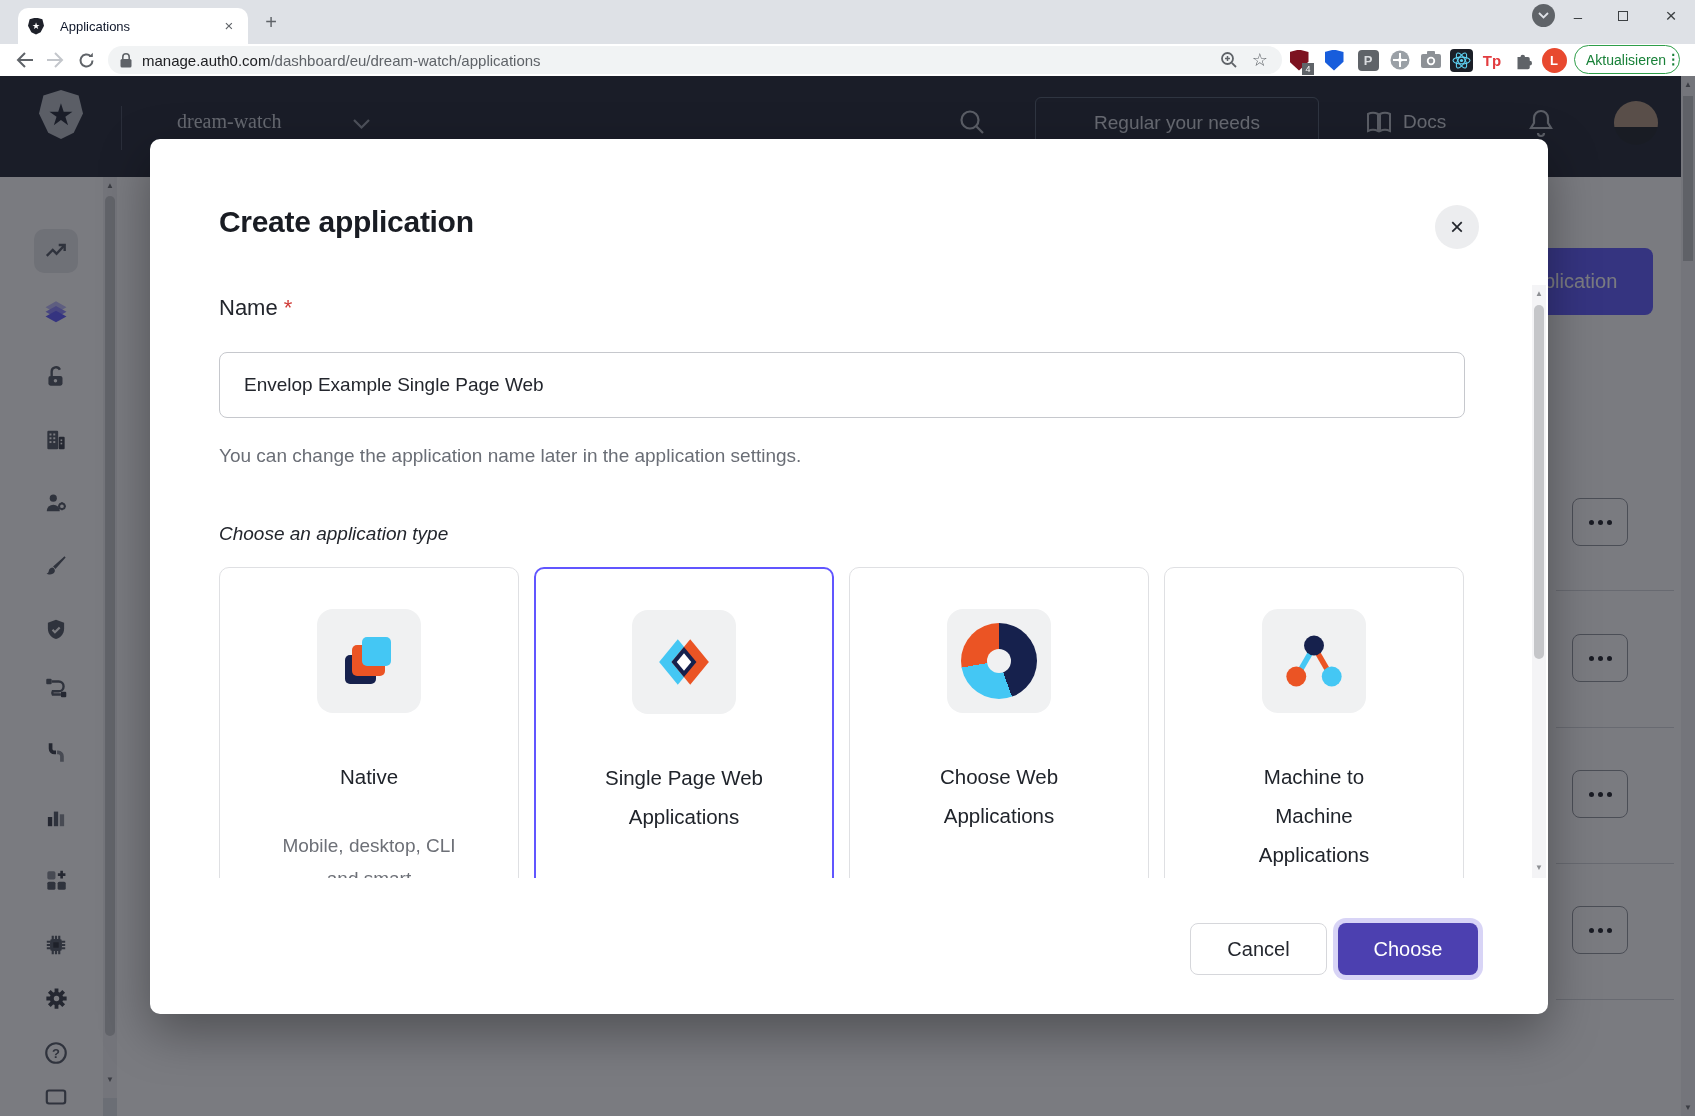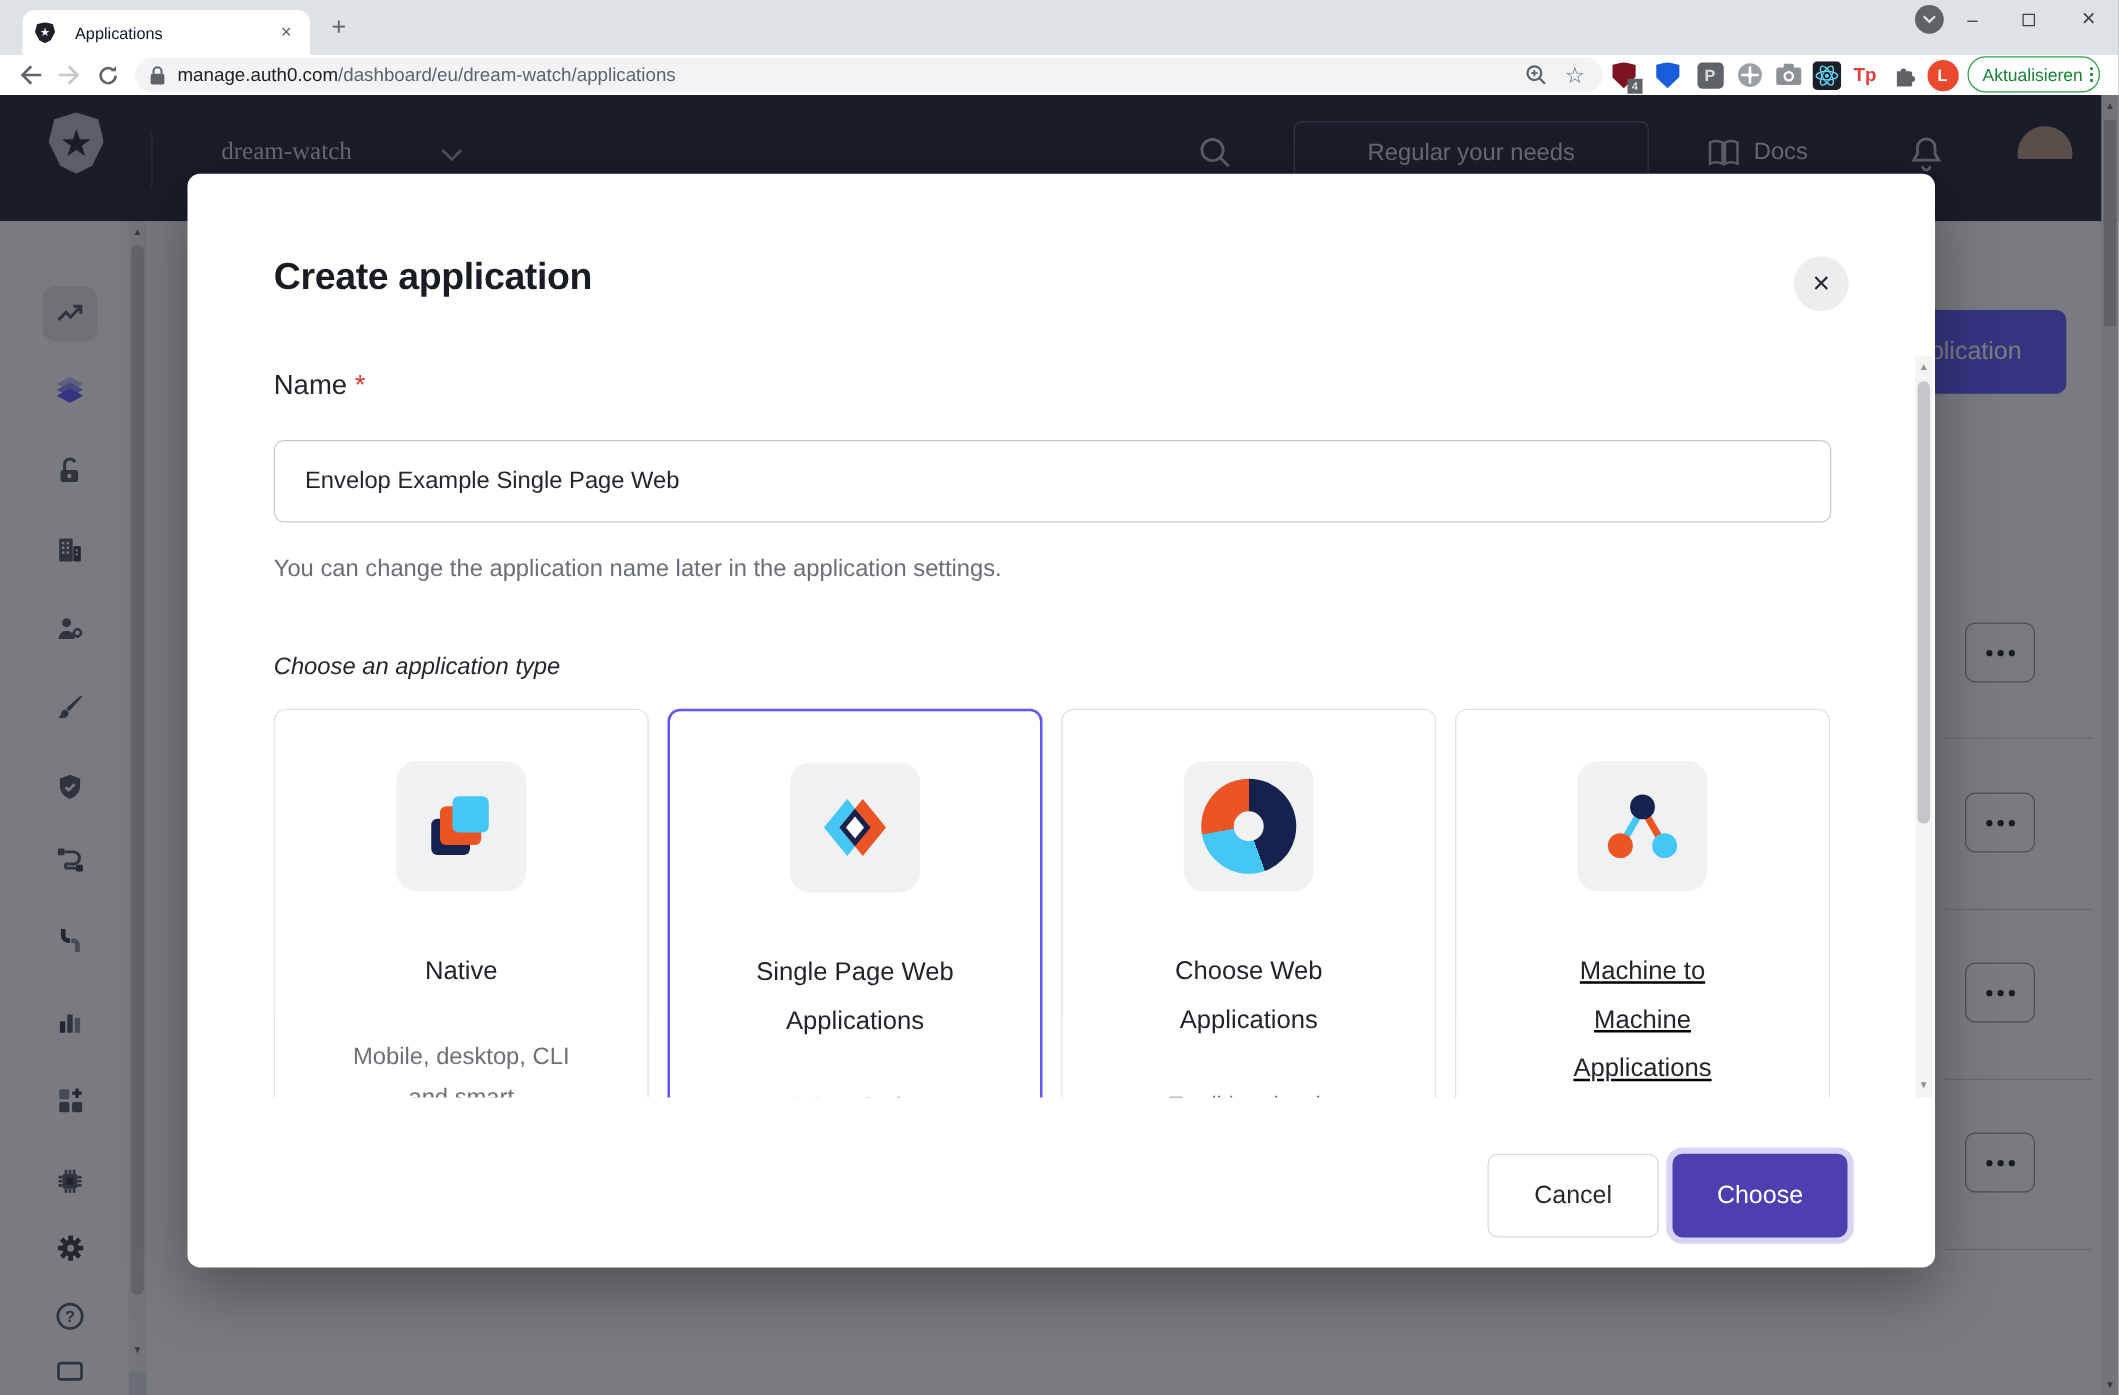--- a/index.html
+++ b/index.html
@@ -68,21 +68,21 @@
   .f-choose { position:absolute; left:69px; top:238px; font-size:19px; color:#23262d;font-style:italic; }
   .card { position:absolute; top:282px; width:300px; height:430px; border:1px solid #dfe0e3; border-radius:10px; background:#fff; }
   .card.sel { border:2px solid #6156ff; }
   .tile { width:104px; height:104px; border-radius:16px; background:#f0f1f2; margin:41px auto 0; display:flex; align-items:center; justify-content:center; }
   .c-title { margin:44px auto 0; max-width:180px; text-align:center; font-size:20.5px; line-height:39px; color:#20242b; }
   .c-desc { margin:33px auto 0; max-width:175px; text-align:center; font-size:19px; line-height:33px; color:#6d7077; }
   .donut { width:76px; height:76px; border-radius:50%; background:conic-gradient(#16214d 20deg 160deg, #44c7f4 160deg 260deg, #eb5424 260deg 380deg); position:relative; }
   .donut::after { content:""; position:absolute; left:26px; top:26px; width:24px; height:24px; border-radius:50%; background:#f0f1f2; }
   .mscroll { position:absolute; left:1382px; top:146px; width:14px; height:593px; background:#f4f4f6; }
   .mscroll .thumb { position:absolute; left:2px; top:20px; width:10px; height:354px; background:#c5c6c9; border-radius:5px; }
-  .btn { position:absolute; top:784px; height:67px; border-radius:8px; font-size:20px; display:flex; align-items:center; justify-content:center; }
+  .btn { position:absolute; top:784px; height:52px; border-radius:8px; font-size:20px; display:flex; align-items:center; justify-content:center; }
   .btn-cancel { left:1040px; width:137px; background:#fff; border:1px solid #d6d7db; color:#24272e; }
   .btn-create { left:1188px; width:140px; background:#4c40b0; color:#fff; box-shadow:0 0 0 5px #d8d4f6; }
 </style>
 </head>
 <body>
 
 <div class="screen">
 
   <div class="tabstrip">
     <div class="tab">
@@ -409,21 +409,21 @@
       </div>
 
       <div class="card" style="left:699px;">
         <div class="tile">
             <div class="donut"></div>
           </div>
         <div class="c-title">Choose Web Applications</div>
         <div class="c-desc">Traditional web</div>
       </div>
 
-      <div class="card" style="left:1014px;text-decoration:underline;">
+      <div class="card" style="left:1014px;">
         <div class="tile">
           <svg width="62" height="58" viewBox="0 0 56 52">
               <path d="M28 13L13 39" stroke="#44c7f4" stroke-width="5"></path>
               <path d="M28 13l15 26" stroke="#eb5424" stroke-width="5"></path>
               <circle cx="28" cy="12" r="9" fill="#16214d"></circle>
               <circle cx="12" cy="40" r="9" fill="#eb5424"></circle>
               <circle cx="44" cy="40" r="9" fill="#44c7f4"></circle>
             </svg>
         </div>
         <div class="c-title">Machine to Machine Applications</div>

